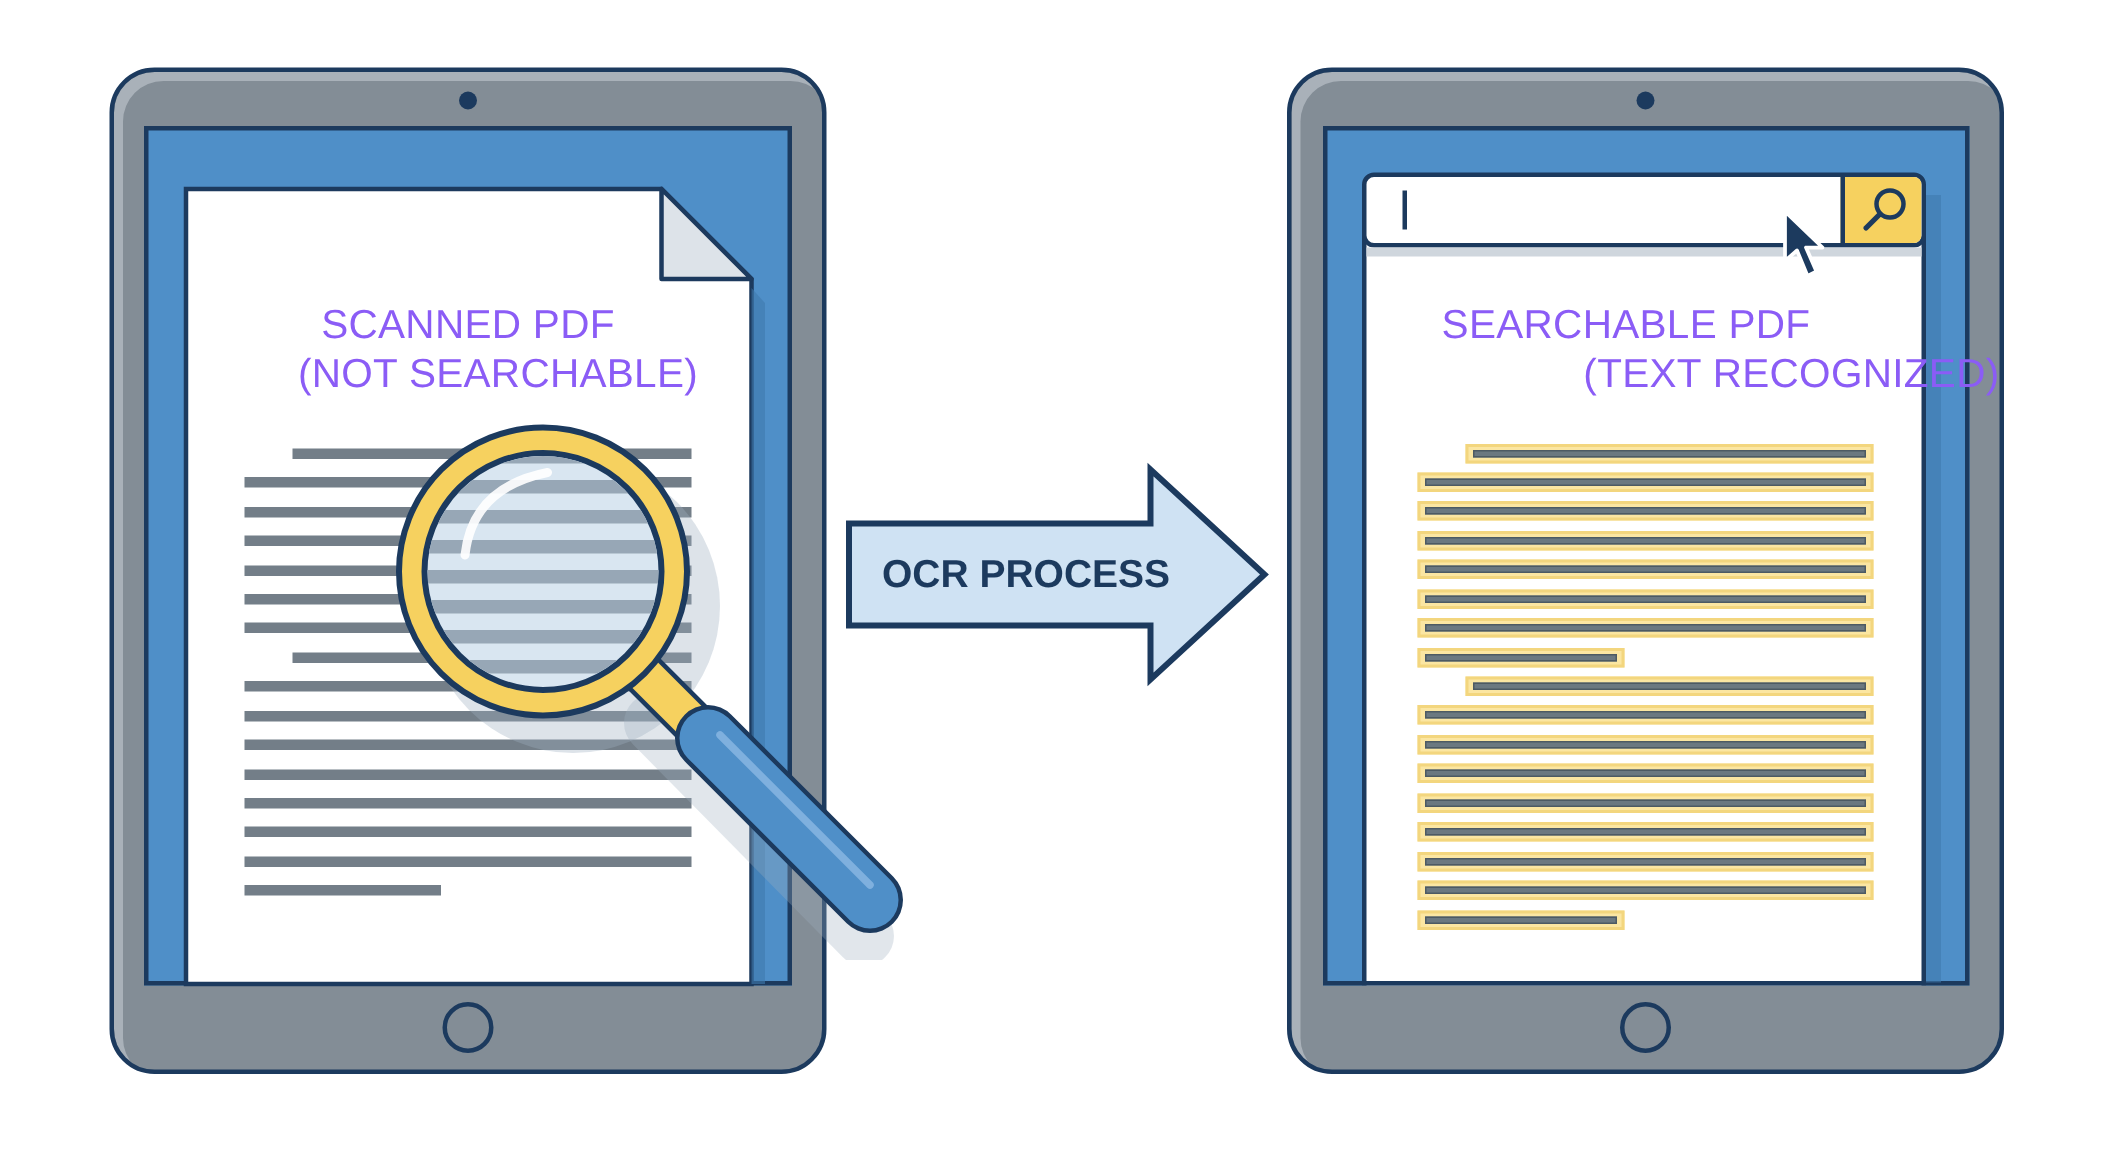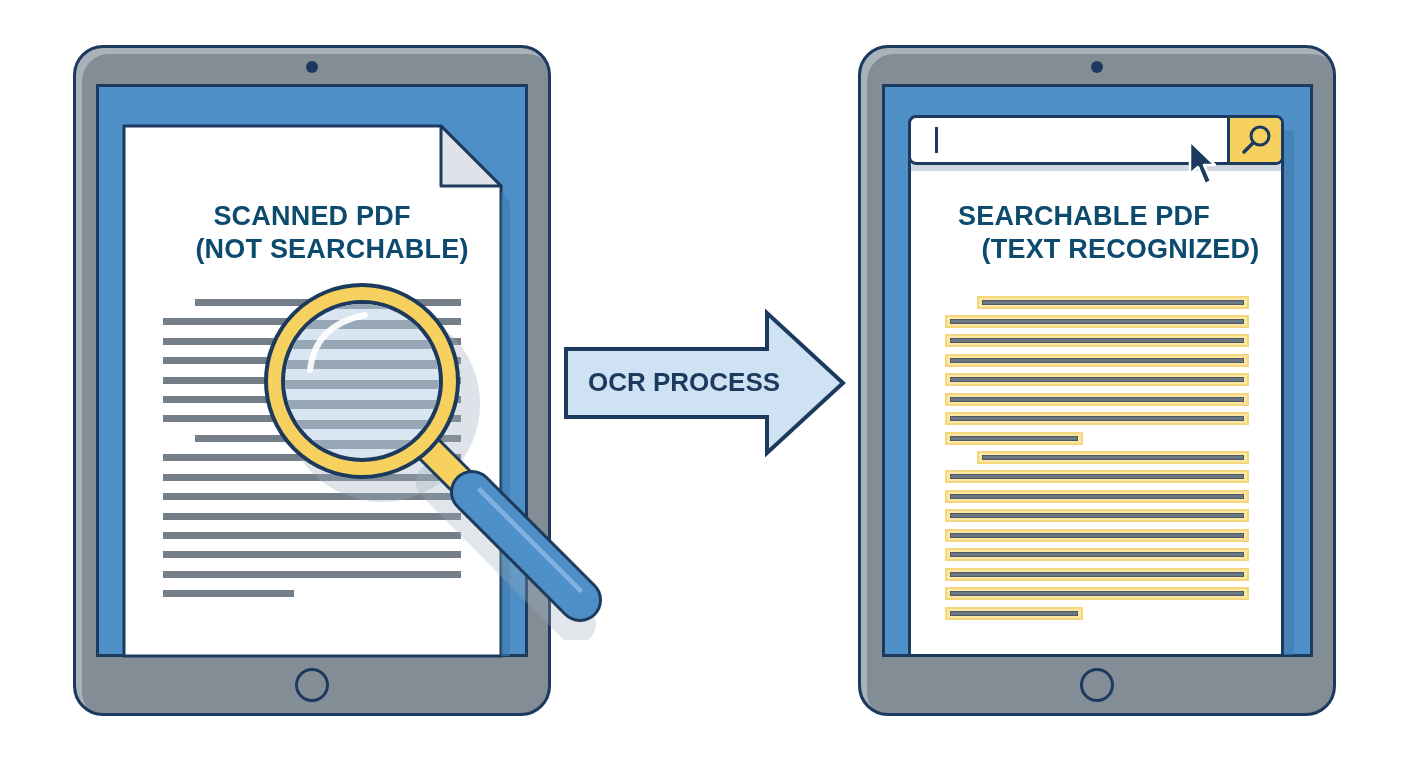--- a/index.html
+++ b/index.html
@@ -31,21 +31,21 @@
   .home-btn {
     position: absolute; width: 34px; height: 34px; border-radius: 50%;
     border: 3px solid #1c3a5e; box-sizing: border-box; background: transparent;
   }
   .paper {
     position: absolute; background: #ffffff;
     border: 3px solid #1c3a5e; box-sizing: border-box;
   }
   .doc-title {
     position: absolute; left: 0; right: 0; text-align: center;
-    color: #0c4a6e; font-weight: bold; font-size: 27px; line-height: 35px;
+    color: #8b5cf6; font-weight: normal; font-size: 27px; line-height: 35px;
     letter-spacing: 0.2px;
   }
   .line {
     position: absolute; height: 7px; background: #737e88;
   }
   .hl-line {
     position: absolute; height: 13px; background: #fbe6a2;
     border: 2px solid #f3d67e; box-sizing: border-box;
   }
   .hl-line > span {
@@ -173,21 +173,21 @@
     </svg>
   </div>
 </div>
 <div class="abs" style="left:911px; top:165px; width:370px; height:6px; background:#cfd6dd;"></div>
 
 <svg class="abs" style="left:1186px; top:138px;" width="36" height="52" viewBox="0 0 36 52">
   <polygon points="4,3 4,36 12,29 19,46 25,43 18,27 29,27" fill="#1c3a5e" stroke="#ffffff" stroke-width="2.5" stroke-linejoin="round"></polygon>
 </svg>
 
 <div class="doc-title" style="left:908px; right:auto; width:352px; top:199px;">SEARCHABLE PDF</div>
-<div class="doc-title" style="left:908px; right:auto; width:425px; top:232px;">(TEXT RECOGNIZED)</div>
+<div class="doc-title" style="left:908px; right:auto; width:425px; top:232px;text-align:right;">(TEXT RECOGNIZED)</div>
 
 <div>
   <div class="hl-line" style="left:977px; width:272px; top:296px;">
       <span></span>
     </div>
   <div class="hl-line" style="left:945px; width:304px; top:315px;">
       <span></span>
     </div>
   <div class="hl-line" style="left:945px; width:304px; top:334px;">
       <span></span>

